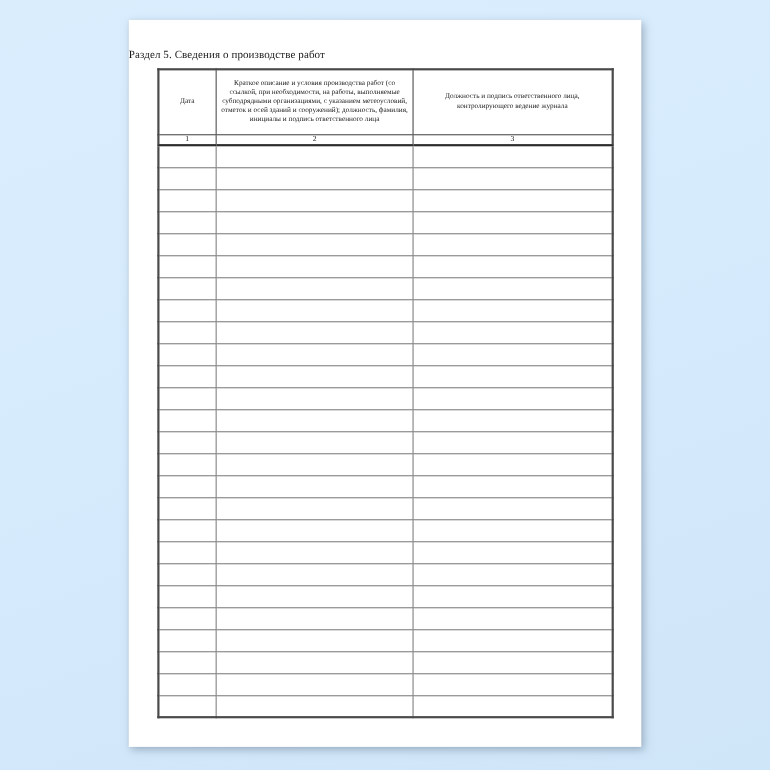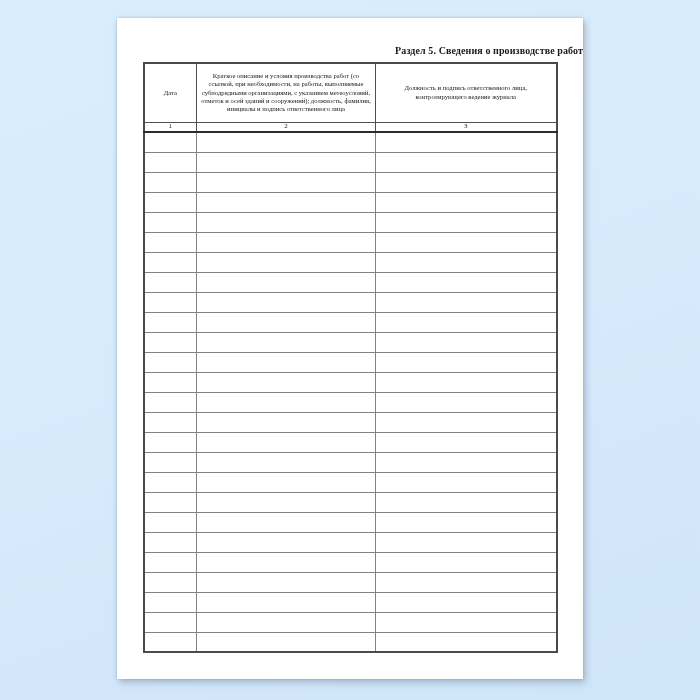--- a/index.html
+++ b/index.html
@@ -25,22 +25,22 @@
     top: 18px;
     width: 466px;
     height: 661px;
     background: #ffffff;
     box-sizing: border-box;
     padding-top: 26px;
     box-shadow: 2px 3px 7px rgba(106, 125, 148, 0.50),
                 0 0 2px rgba(130, 145, 165, 0.45);
   }
   .doc-title {
-    text-align: right;
-    font-weight: bold;
+    text-align: left;
+    font-weight: normal;
     font-size: 10px;
     line-height: 13px;
     height: 13px;
     letter-spacing: 0.1px;
   }
   table.form-table {
     border-collapse: collapse;
     table-layout: fixed;
     width: 413px;
     margin: 5px auto 0 auto;

